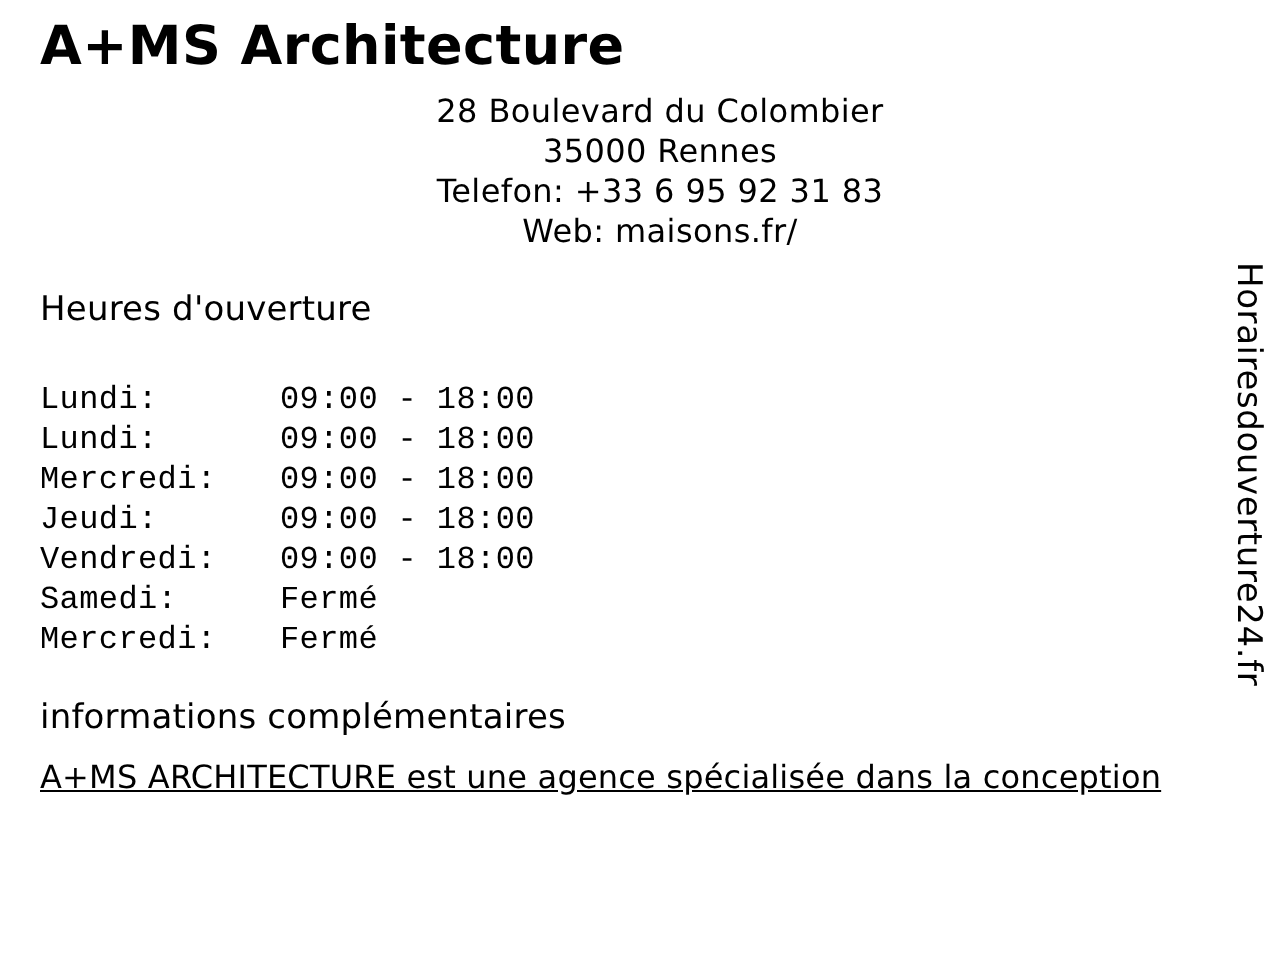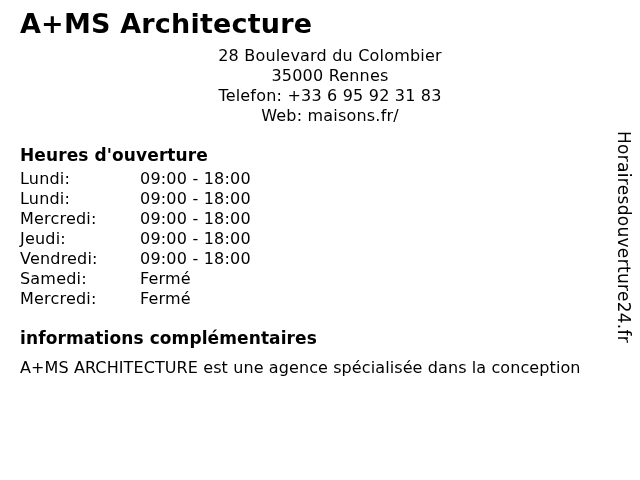--- a/index.html
+++ b/index.html
@@ -27,47 +27,49 @@
   }
   .contact-block {
     margin-top: 10px;
     font-size: 16px;
     line-height: 20px;
     letter-spacing: 0.2px;
     text-align: center;
   }
   .section-heading {
     font-size: 17px;
-    font-weight: bold;
+    font-weight: normal;
     line-height: 22px;
     margin: 18px 0 0 0;
     letter-spacing: 0.1px;
   }
   .hours-table {
     border-collapse: collapse;
-    margin-top: 3px;
+    margin-top: 24px;
     font-size: 16px;
     letter-spacing: 0.2px;
+    font-family: Liberation Mono, monospace;
   }
   .hours-table td {
     padding: 0;
     line-height: 20px;
     white-space: nowrap;
   }
   .hours-table td.day-cell {
     width: 120px;
   }
   .info-text {
     margin-top: 9px;
     font-size: 16px;
     line-height: 20.5px;
     letter-spacing: 0.1px;
   }
   .info-text div {
     white-space: nowrap;
+    text-decoration: underline;
   }
   .watermark {
     position: absolute;
     top: 131px;
     right: 6px;
     writing-mode: vertical-rl;
     font-size: 17px;
     letter-spacing: 0.3px;
     color: #000000;
   }

